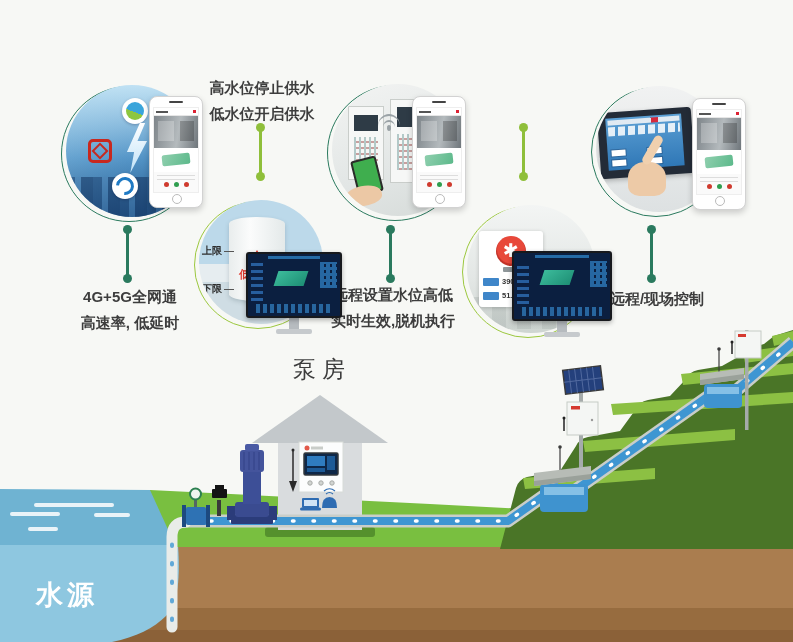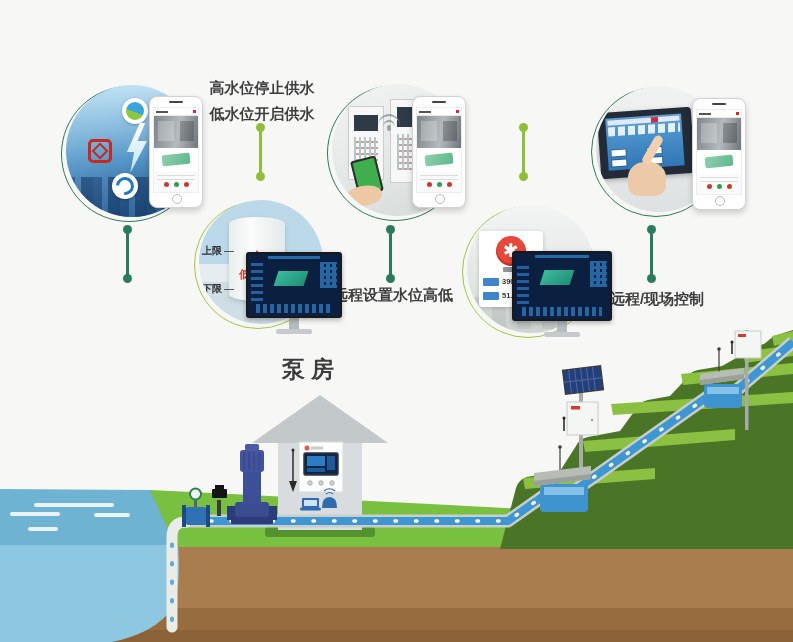--- a/index.html
+++ b/index.html
@@ -90,21 +90,21 @@
   .m-top{position:absolute;top:2px;left:22%;right:22%;height:3px;background:#2f85c8;opacity:.75;}
   .m-left{position:absolute;top:9px;left:3px;width:12px;bottom:15px;background:repeating-linear-gradient(0deg,#275e9e 0 3px,transparent 3px 7px);}
   .m-board{position:absolute;left:28px;top:17px;width:30px;height:15px;background:linear-gradient(135deg,#3cbb9b,#1e8f75);transform:skewX(-18deg);}
   .m-right{position:absolute;top:8px;right:3px;width:17px;height:26px;opacity:.85;
            background:repeating-linear-gradient(0deg,#2b74b4 0 3px,transparent 3px 6px),repeating-linear-gradient(90deg,#2b74b4 0 4px,transparent 4px 6px);}
   .m-rows{position:absolute;left:8px;right:8px;bottom:3px;height:9px;opacity:.8;
           background:repeating-linear-gradient(90deg,#2e77b6 0 4px,transparent 4px 7px);}
   .m-neck{width:10px;height:11px;background:#b6bbbf;margin:0 auto;}
   .m-base{width:36px;height:5px;background:#c6cacd;border-radius:2px;margin:0 auto;}
   
-  .house-label{position:absolute;left:282px;top:354px;width:80px;text-align:left;font-size:23px;color:#3c3c3c;font-weight:700;letter-spacing:6px;}
+  .house-label{position:absolute;left:282px;top:354px;width:80px;text-align:center;font-size:23px;color:#3c3c3c;font-weight:400;letter-spacing:6px;}
   .source-label{position:absolute;left:36px;top:577px;font-size:27px;color:#fff;font-weight:600;letter-spacing:4px;}
   svg{position:absolute;left:0;top:330px;}
 </style>
 </head>
 <body>
 
 <div class="canvas">
 
   <div class="circle" style="left:61px;top:86px;width:134px;height:134px;border-color:#2a7a5e">
     <div class="photo c1bg">
@@ -192,26 +192,31 @@
       </div>
     </div>
   </div>
 
   <div class="connector" style="left:126px;top:232px;height:44px;background:#2a7a5e"></div>
   <div class="connector" style="left:259px;top:130px;height:44px;background:#8fbf3a"></div>
   <div class="connector" style="left:389px;top:232px;height:44px;background:#2a7a5e"></div>
   <div class="connector" style="left:522px;top:130px;height:44px;background:#8fbf3a"></div>
   <div class="connector" style="left:650px;top:232px;height:44px;background:#2a7a5e"></div>
 
+  <div class="caption" style="left:55px;top:284px;width:150px">
+    <div>4G+5G全网通</div>
+    <div>高速率, 低延时</div>
+  </div>
   <div class="caption" style="left:182px;top:75px;width:160px">
     <div>高水位停止供水</div>
     <div>低水位开启供水</div>
   </div>
   <div class="caption" style="left:308px;top:282px;width:170px">
     <div>远程设置水位高低</div>
+    <div>实时生效,脱机执行</div>
   </div>
   <div class="caption" style="left:440px;top:77px;width:170px">
   </div>
   <div class="caption" style="left:572px;top:286px;width:170px">
     <div>远程/现场控制</div>
   </div>
 
   <div class="monitor" style="left:246px;top:252px">
     <div class="m-scr" style="width:92px;height:62px">
       <div class="m-top"></div>
@@ -440,13 +445,14 @@
       <rect x="269" y="506" width="8" height="14" fill="#2b3c7a"></rect>
       <rect x="235" y="502" width="34" height="15" rx="3" fill="#3a4b90"></rect>
       <rect x="243" y="468" width="18" height="36" fill="#3d4f97"></rect>
       <rect x="240" y="450" width="24" height="22" rx="3" fill="#44549c"></rect>
       <path d="M244,452 v18 M249,452 v18 M254,452 v18 M259,452 v18" stroke="#35458a" stroke-width="1.2"></path>
       <rect x="245" y="444" width="14" height="7" rx="2" fill="#4a5aa4"></rect>
     </g>
   </svg>
 
   <div class="house-label">泵房</div>
+  <div class="source-label">水源</div>
 </div>
 
 </body></html>

